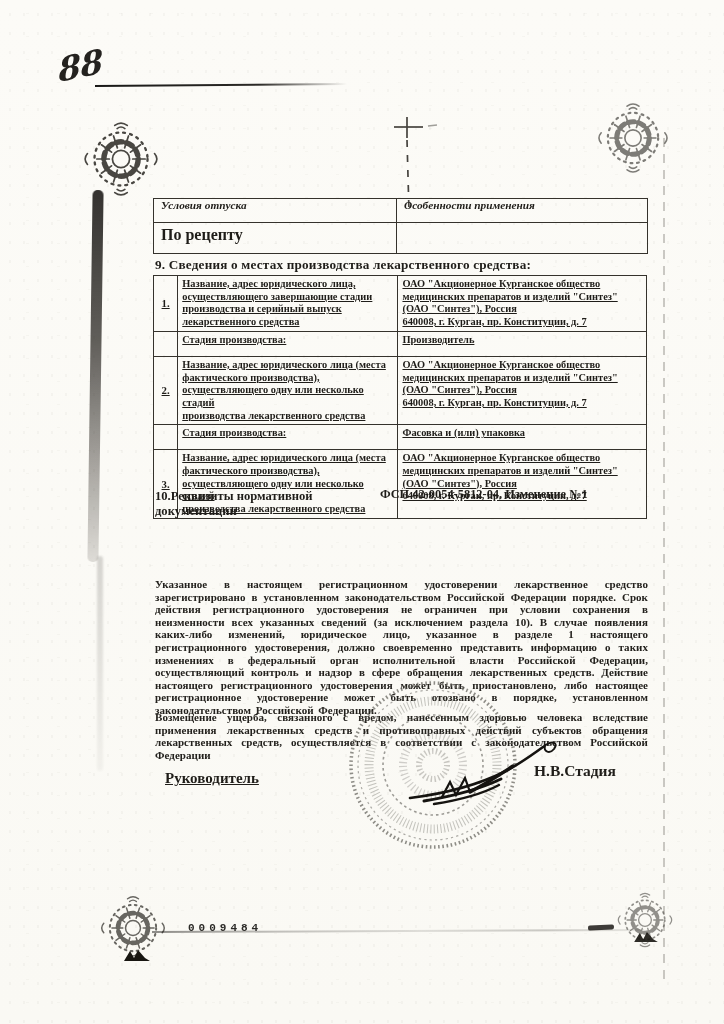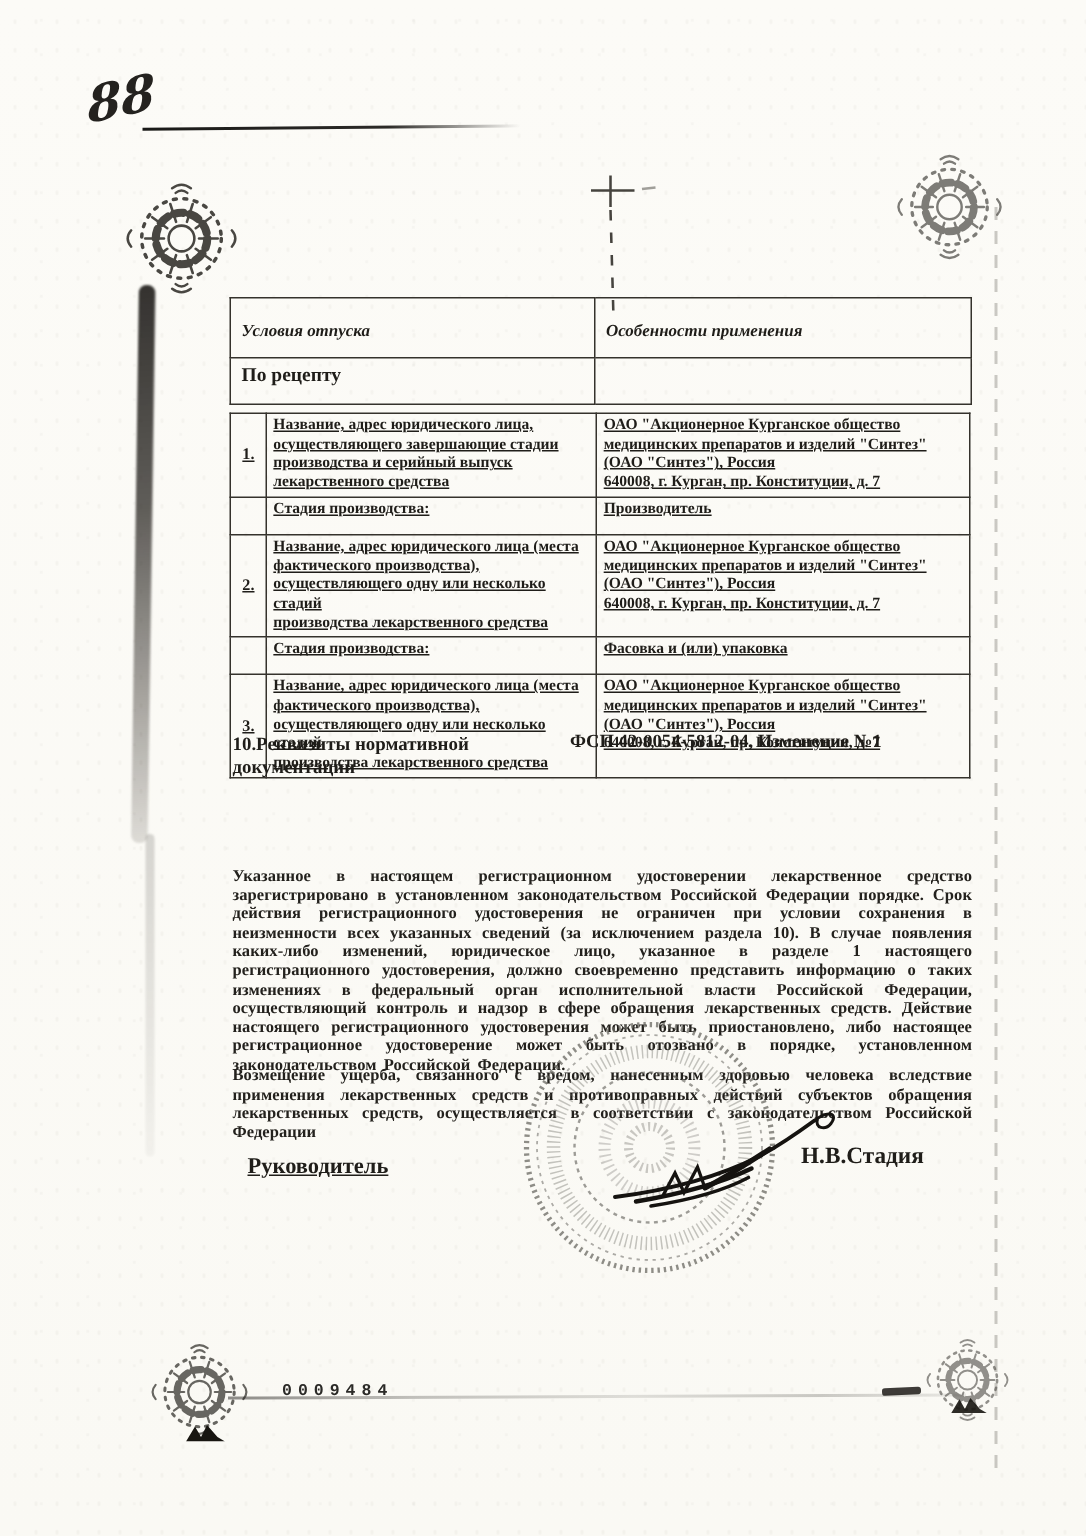--- a/index.html
+++ b/index.html
@@ -19,22 +19,22 @@
   .fold-strip{left:90px;top:190px;width:11px;height:372px;border-radius:5px;filter:blur(.6px);transform:rotate(.8deg);
     background:linear-gradient(175deg,rgba(25,23,20,.88),rgba(35,32,28,.72) 40%,rgba(55,50,44,.42) 75%,rgba(70,64,56,.16));}
   .fold-tail{left:97px;top:556px;width:6px;height:215px;border-radius:4px;filter:blur(.8px);opacity:.22;
     background:linear-gradient(180deg,rgba(40,37,32,.8),rgba(60,55,48,.2));}
   .edge-line-right{left:663px;top:138px;width:2px;height:848px;opacity:.28;
     background:repeating-linear-gradient(180deg,#4a463e 0 9px,rgba(74,70,62,0) 9px 16px);}
   
   table{border-collapse:collapse;table-layout:fixed;}
   .t1{left:153px;top:198px;width:494px;}
   .t1 td{border:1.6px solid #35322c;padding:3px 7px;vertical-align:top;}
-  .t1 .hdr{font-style:italic;font-weight:bold;font-size:11.3px;height:20px;padding-top:16px;}
-  .t1 .val{font-size:13px;font-weight:600;height:24px;}
+  .t1 .hdr{font-style:italic;font-weight:bold;font-size:11.3px;height:20px;padding-top:0;}
+  .t1 .val{font-size:16px;font-weight:600;height:24px;}
   .sec9-title{left:155px;top:257px;font-size:13.2px;font-weight:bold;letter-spacing:.2px;}
   .t2{left:153px;top:275px;width:494px;}
   .t2 td{border:1.5px solid #35322c;font-size:10.4px;font-weight:bold;line-height:12.7px;padding:2px 4px;vertical-align:top;white-space:pre-line;text-decoration:underline;}
   .t2 .num{text-align:center;vertical-align:middle;white-space:normal;font-size:10.8px;}
   .sec10-title{left:155px;top:489px;width:250px;font-size:12.6px;font-weight:bold;white-space:pre-line;line-height:15px;}
   .sec10-value{left:380px;top:487px;font-size:12.4px;font-weight:600;}
   .para{left:155px;width:493px;font-size:11px;font-weight:bold;line-height:12.6px;text-align:justify;letter-spacing:.05px;word-spacing:2px;color:#23211d;margin-top:40px;}
   .p1{top:538px;}
   .p2{top:671px;}
   .sig-label{left:165px;top:770px;font-size:15px;font-weight:600;text-decoration:underline;}
@@ -122,20 +122,21 @@
       <td class="hdr">Условия отпуска</td>
       <td class="hdr">Особенности применения</td>
     </tr>
     <tr>
       <td class="val">По рецепту</td>
       <td class="val"></td>
     </tr>
   </tbody>
     </table>
 
+  <div class="abs sec9-title">9. Сведения о местах производства лекарственного средства:</div>
   <table class="abs t2">
     <colgroup>
         <col style="width:24px">
         <col style="width:218px">
         <col style="width:246px">
       </colgroup>
     <tbody>
         <tr>
       <td class="num" style="height:50px">1.</td>
       <td>Название, адрес юридического лица,

